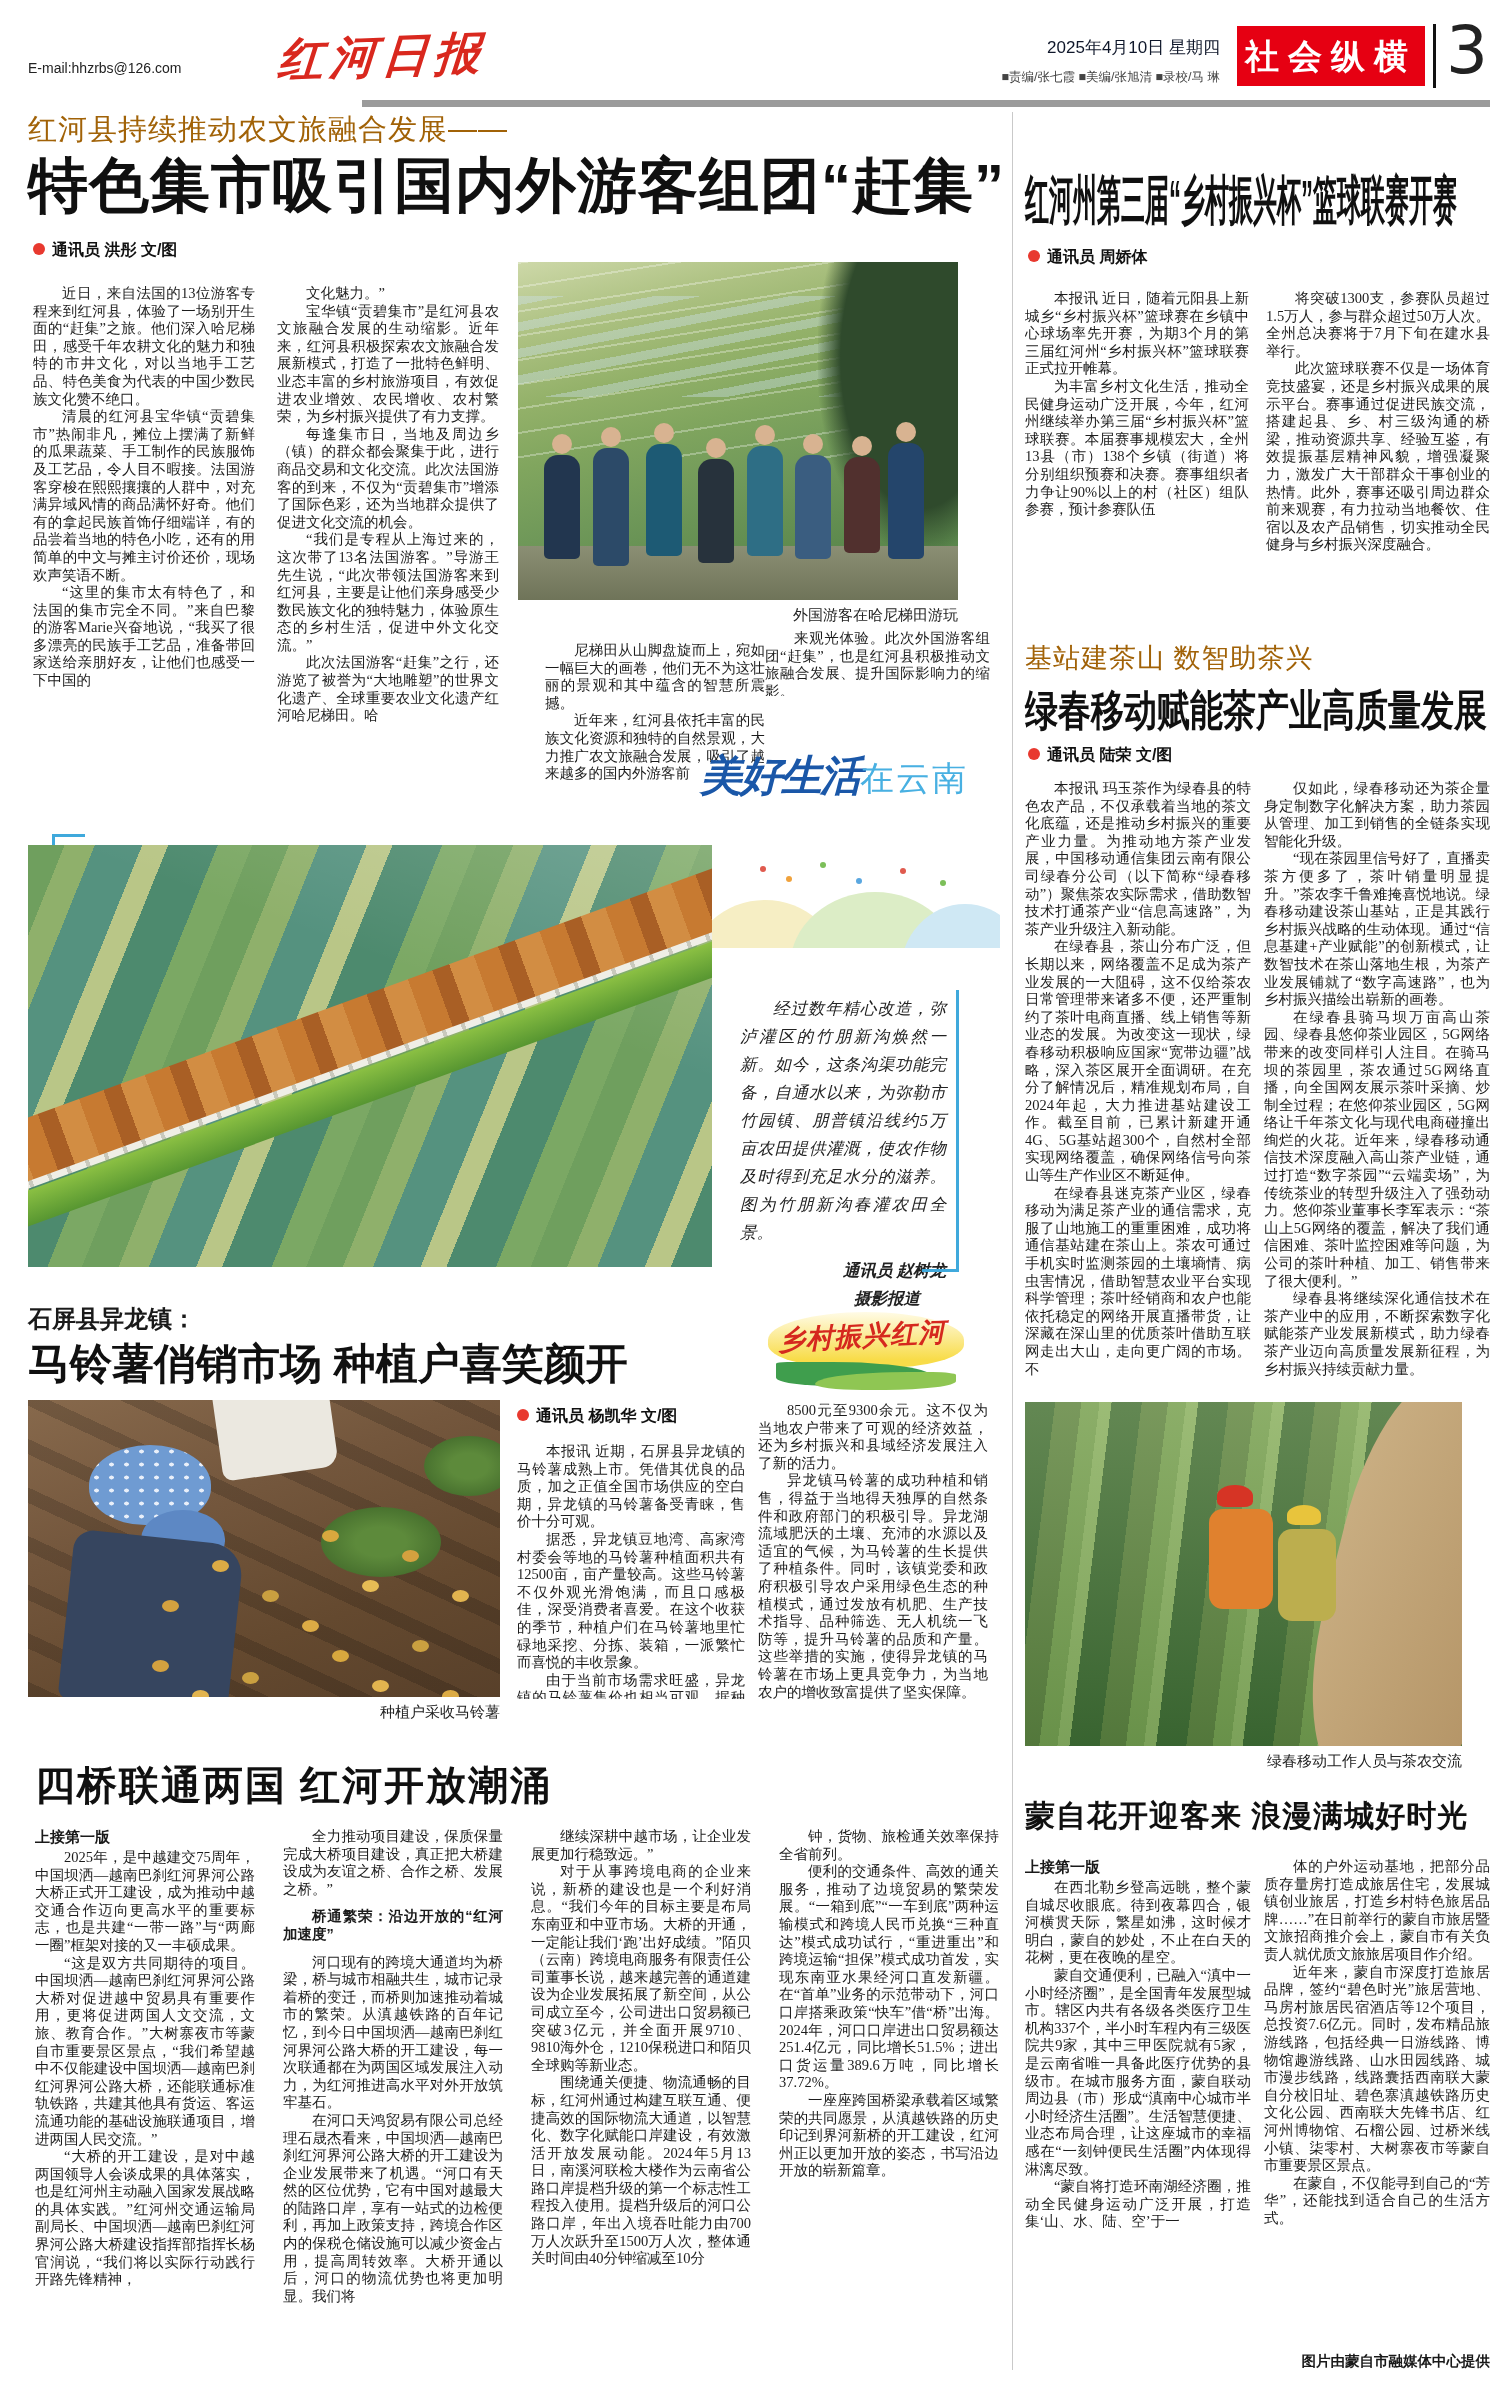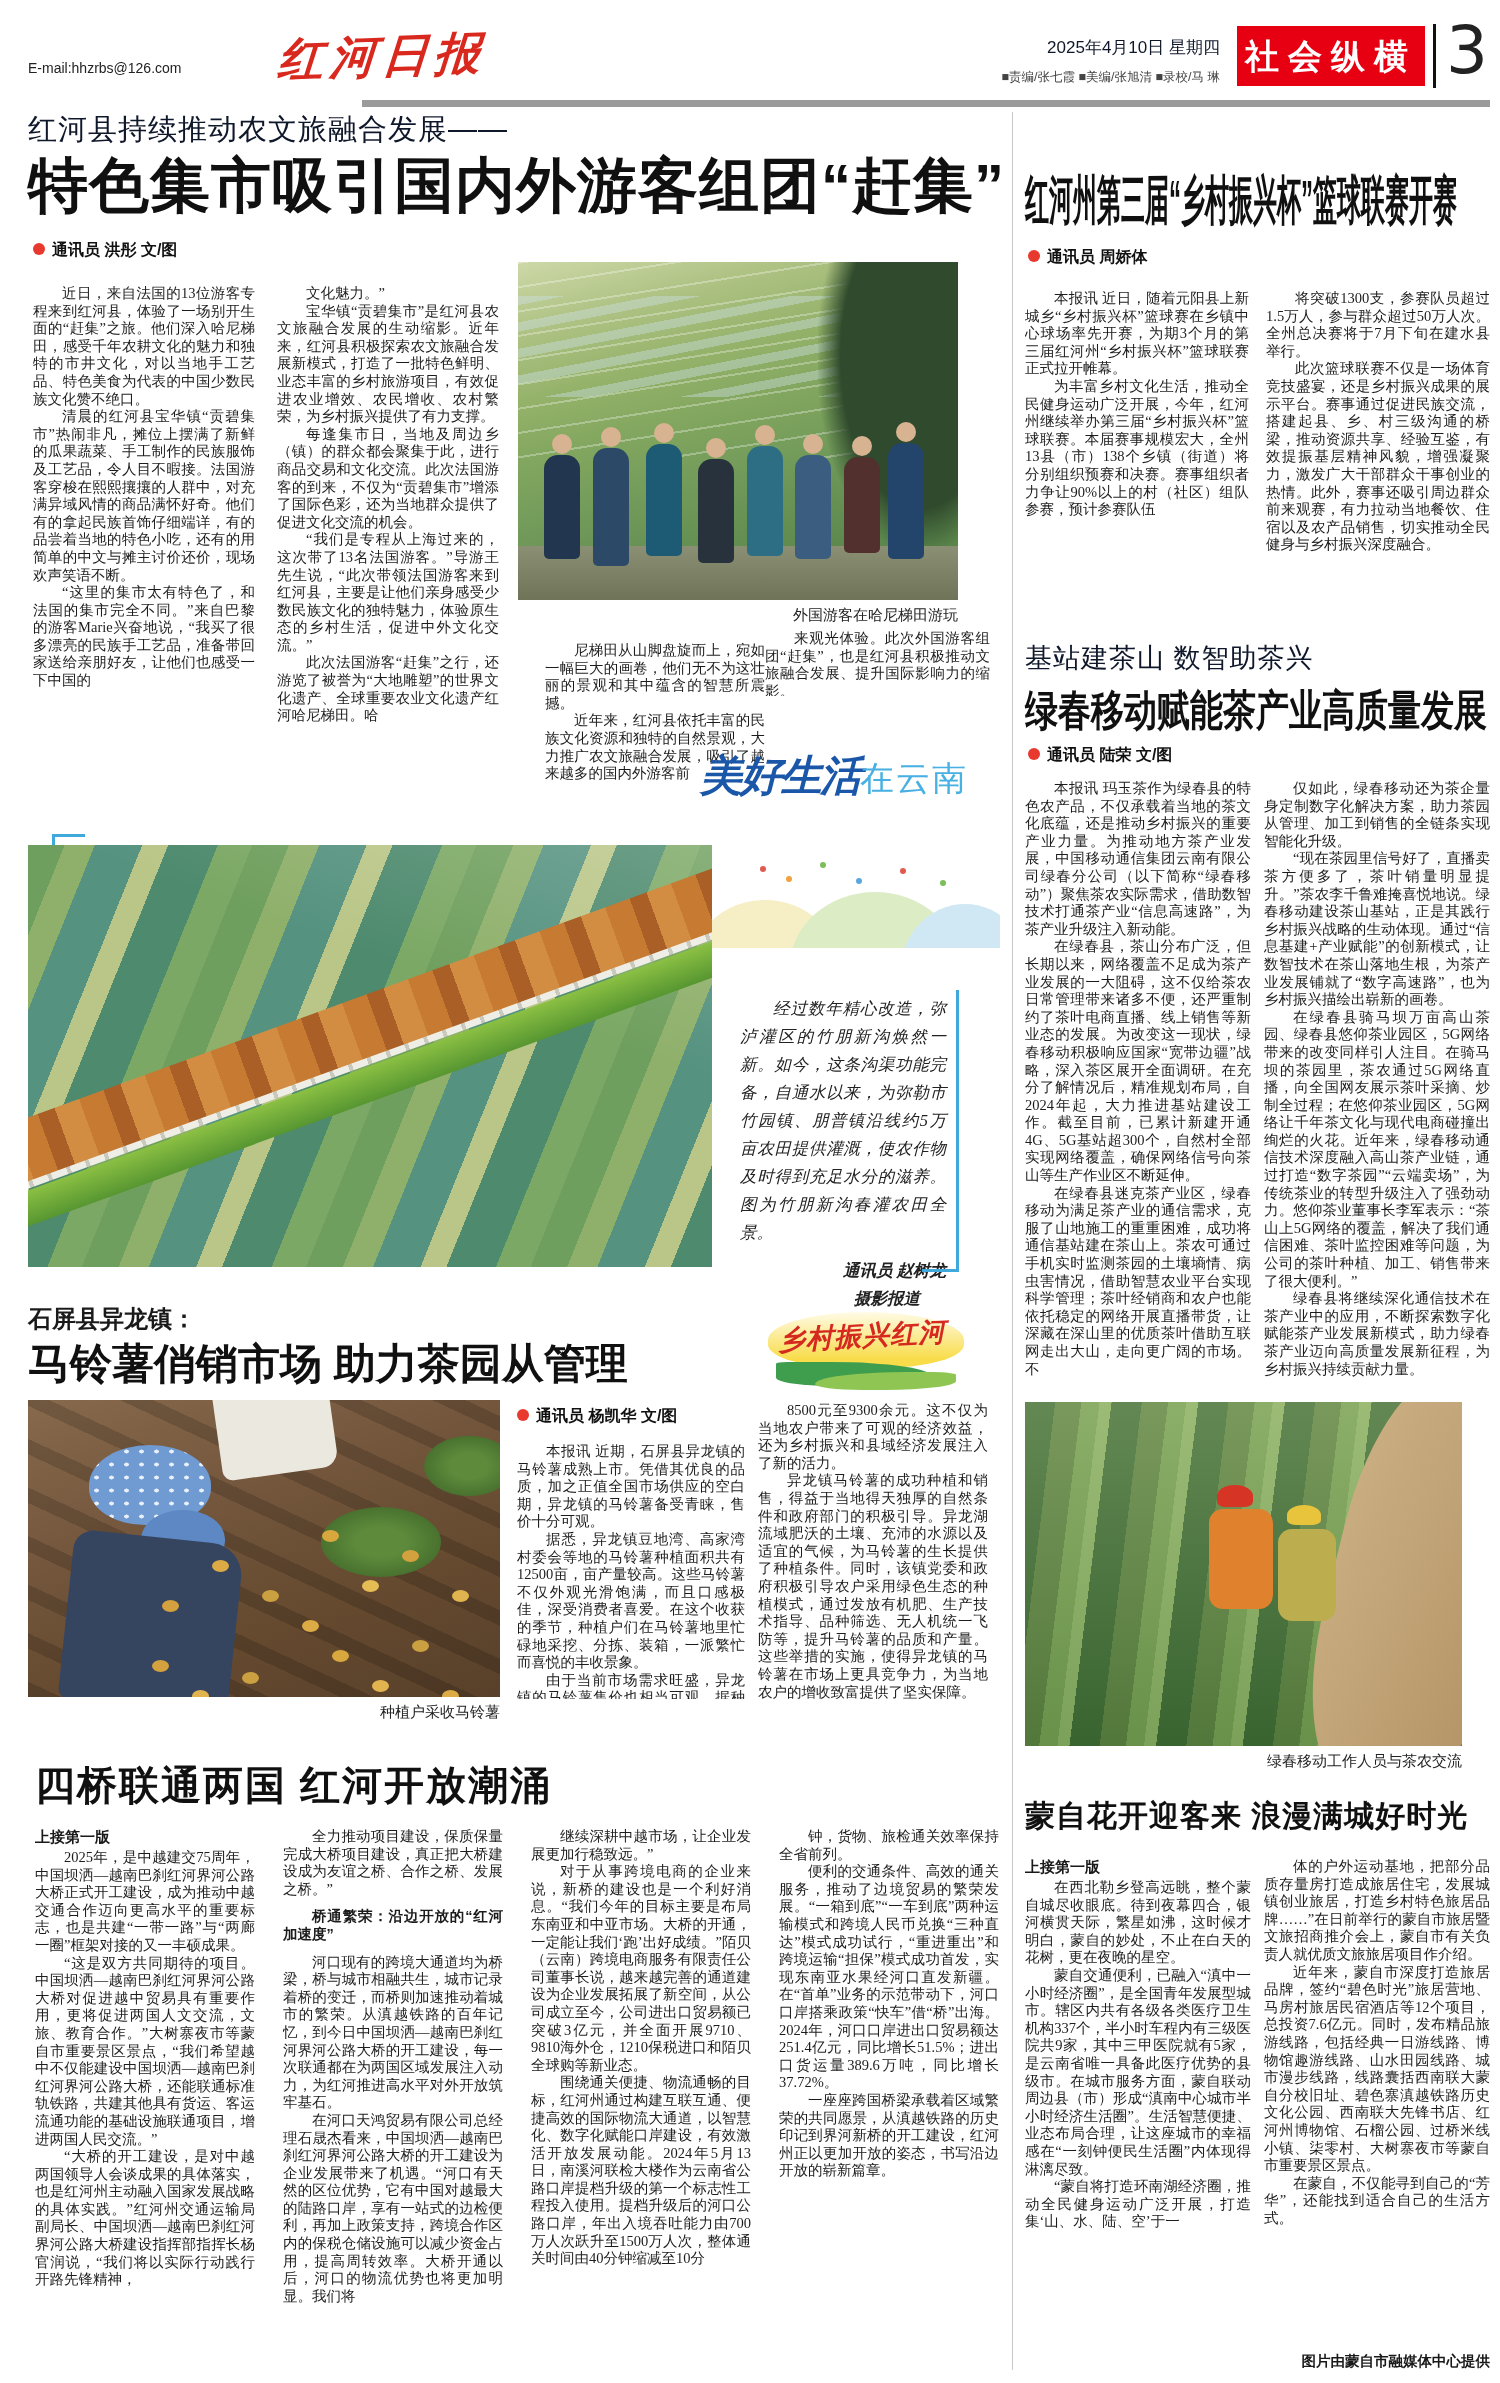--- a/index.html
+++ b/index.html
@@ -11,21 +11,21 @@
   .masthead{font-family:"Liberation Serif",serif;font-weight:bold;font-style:italic;font-size:46px;
             color:#d9281e;letter-spacing:6px;transform:skewX(-6deg) rotate(-2deg);}
   .topbar-rule{background:#9b9b9b;}
   .date-line{font-family:"Liberation Sans",sans-serif;font-size:17px;color:#0f172a;text-align:right;}
   .editors-line{font-family:"Liberation Sans",sans-serif;font-size:12.5px;color:#444;text-align:right;margin-top:10px;}
   .section-box{background:#e60012;color:#fff;font-family:"Liberation Sans",sans-serif;font-weight:bold;
                font-size:34px;letter-spacing:9px;text-align:center;line-height:60px;}
   .black-vr{background:#111;}
   .page-num{font-family:"DejaVu Sans",sans-serif;font-size:66px;color:#222;line-height:1;}
   
-  .kicker{font-family:"Liberation Sans",sans-serif;font-size:29px;color:#0f172a;letter-spacing:1px;}
+  .kicker{font-family:"Liberation Sans",sans-serif;font-size:29px;color:#a16207;letter-spacing:1px;}
   .kicker-sm{font-family:"Liberation Sans",sans-serif;font-size:24px;font-weight:bold;color:#1a1a1a;}
   .headline{font-family:"Liberation Sans",sans-serif;font-weight:bold;color:#101010;white-space:nowrap;}
   .byline{font-family:"Liberation Sans",sans-serif;font-weight:bold;font-size:16px;color:#111;}
   .byline .dot{display:inline-block;width:12px;height:12px;border-radius:50%;background:#e8392f;margin-right:7px;}
   .cols{overflow:hidden;}
   .cols p{margin:0;text-indent:2em;text-align:justify;font-size:14.5px;line-height:17.6px;color:#1c1c1c;}
   .lead-tag{font-weight:bold;font-size:15px;font-family:"Liberation Sans",sans-serif;margin-bottom:2px;}
   .subhead p, .subhead{font-weight:bold !important;font-family:"Liberation Sans",sans-serif;}
   .photo-caption{font-family:"Liberation Sans",sans-serif;font-size:15px;color:#222;text-align:right;}
   .credit-bold{font-weight:bold;}
@@ -176,21 +176,21 @@
   <div class="abs blue-hook" style="left:922px;top:1269px;width:37px;"></div>
 
   <div class="abs" style="left:768px;top:1312px;width:196px;height:78px;">
     <div class="rural-swoosh"></div>
     <div class="rural-wave1"></div>
     <div class="rural-wave2"></div>
     <div class="rural-text">乡村振兴红河</div>
   </div>
 
   <div class="abs kicker-sm" style="left:28px;top:1303px;">石屏县异龙镇：</div>
-  <div class="abs headline" style="left:28px;top:1336px;font-size:42px;">马铃薯俏销市场 助力茶园从管理</div>
+  <div class="abs headline" style="left:28px;top:1336px;font-size:42px;">马铃薯俏销市场 种植户喜笑颜开</div>
   <div class="photo" id="potato-photo" style="left:28px;top:1400px;width:472px;height:297px;">
     <div class="farmer-hat" style="left:13%;top:15%;width:122px;height:80px;"></div>
     <div class="farmer-hat" style="left:24%;top:37%;width:84px;height:58px;background:#5d88c4;"></div>
     <div class="farmer-body" style="left:8%;top:46%;width:170px;height:170px;transform:rotate(6deg);"></div>
     <div class="sack" style="left:40%;top:-6%;width:116px;height:92px;"></div>
     <div class="greens" style="left:62%;top:36%;width:120px;height:70px;"></div>
     <div class="greens" style="left:84%;top:12%;width:90px;height:60px;"></div>
     <div class="spuds"></div>
   </div>
   <div class="abs photo-caption" style="left:28px;top:1703px;width:472px;">种植户采收马铃薯</div>

